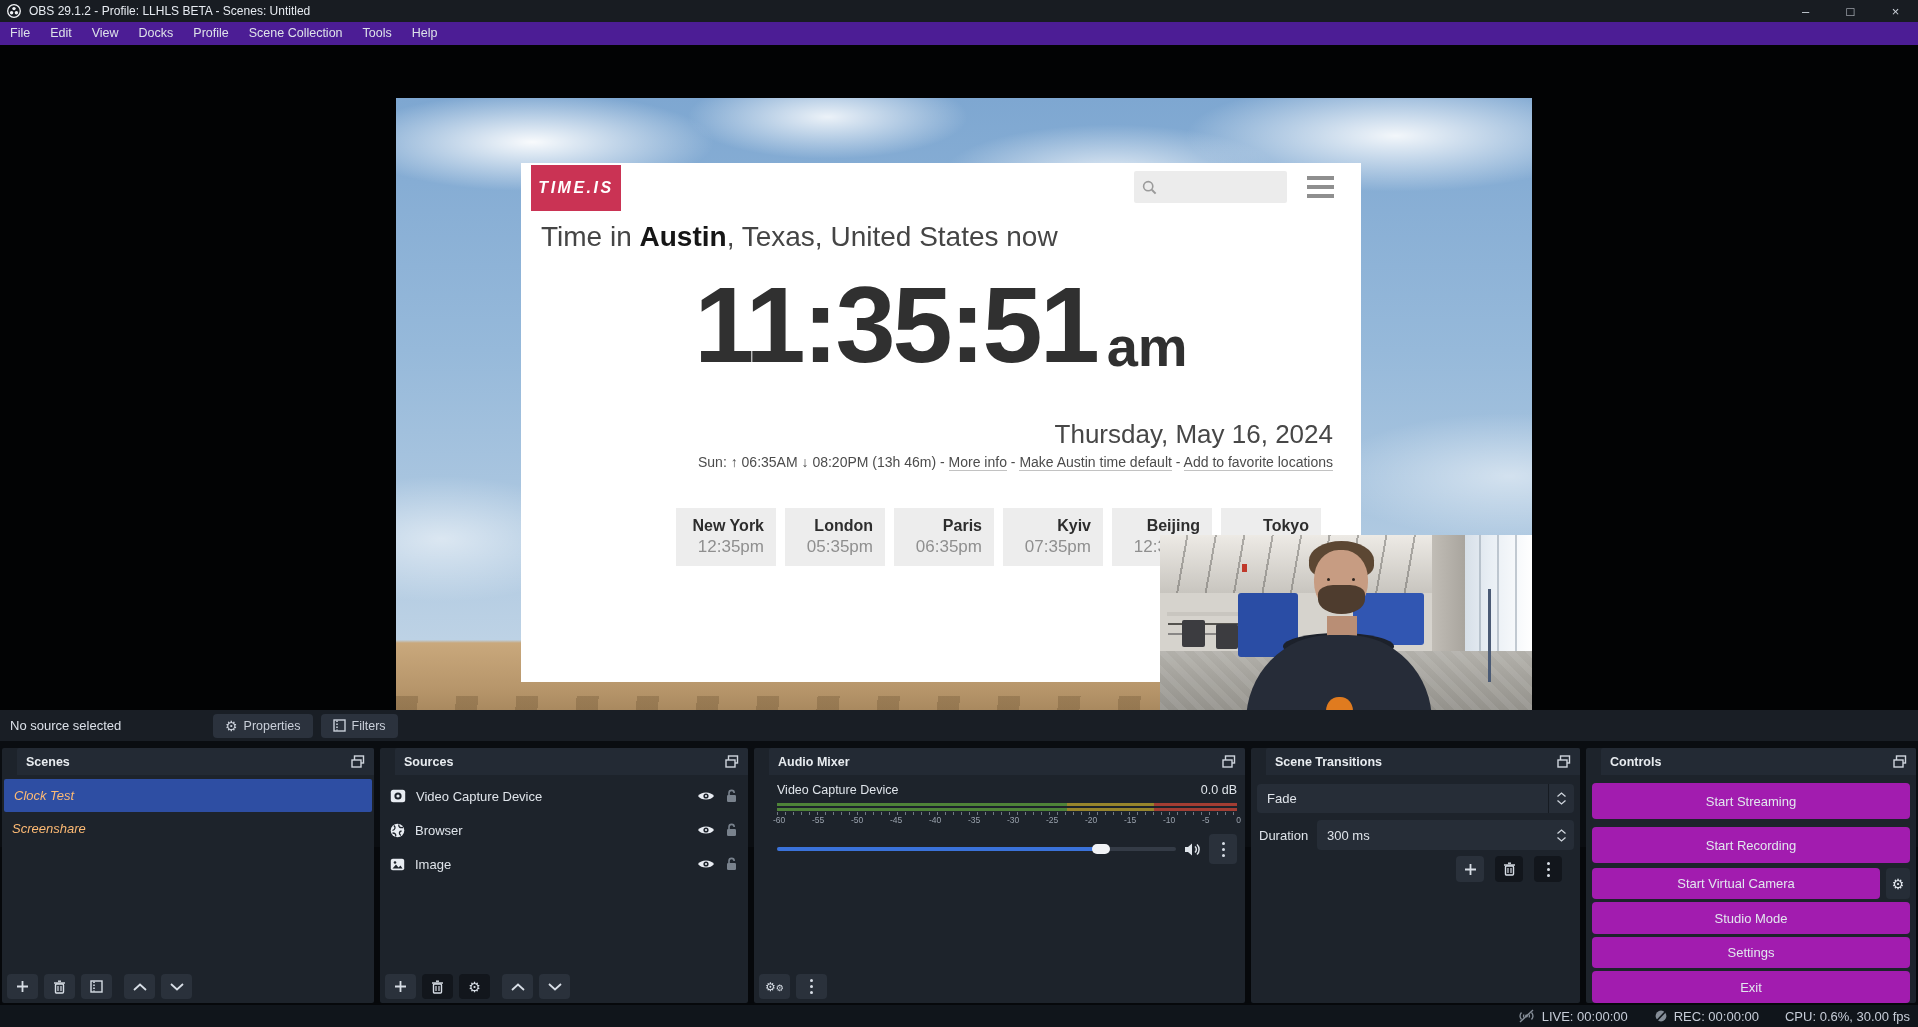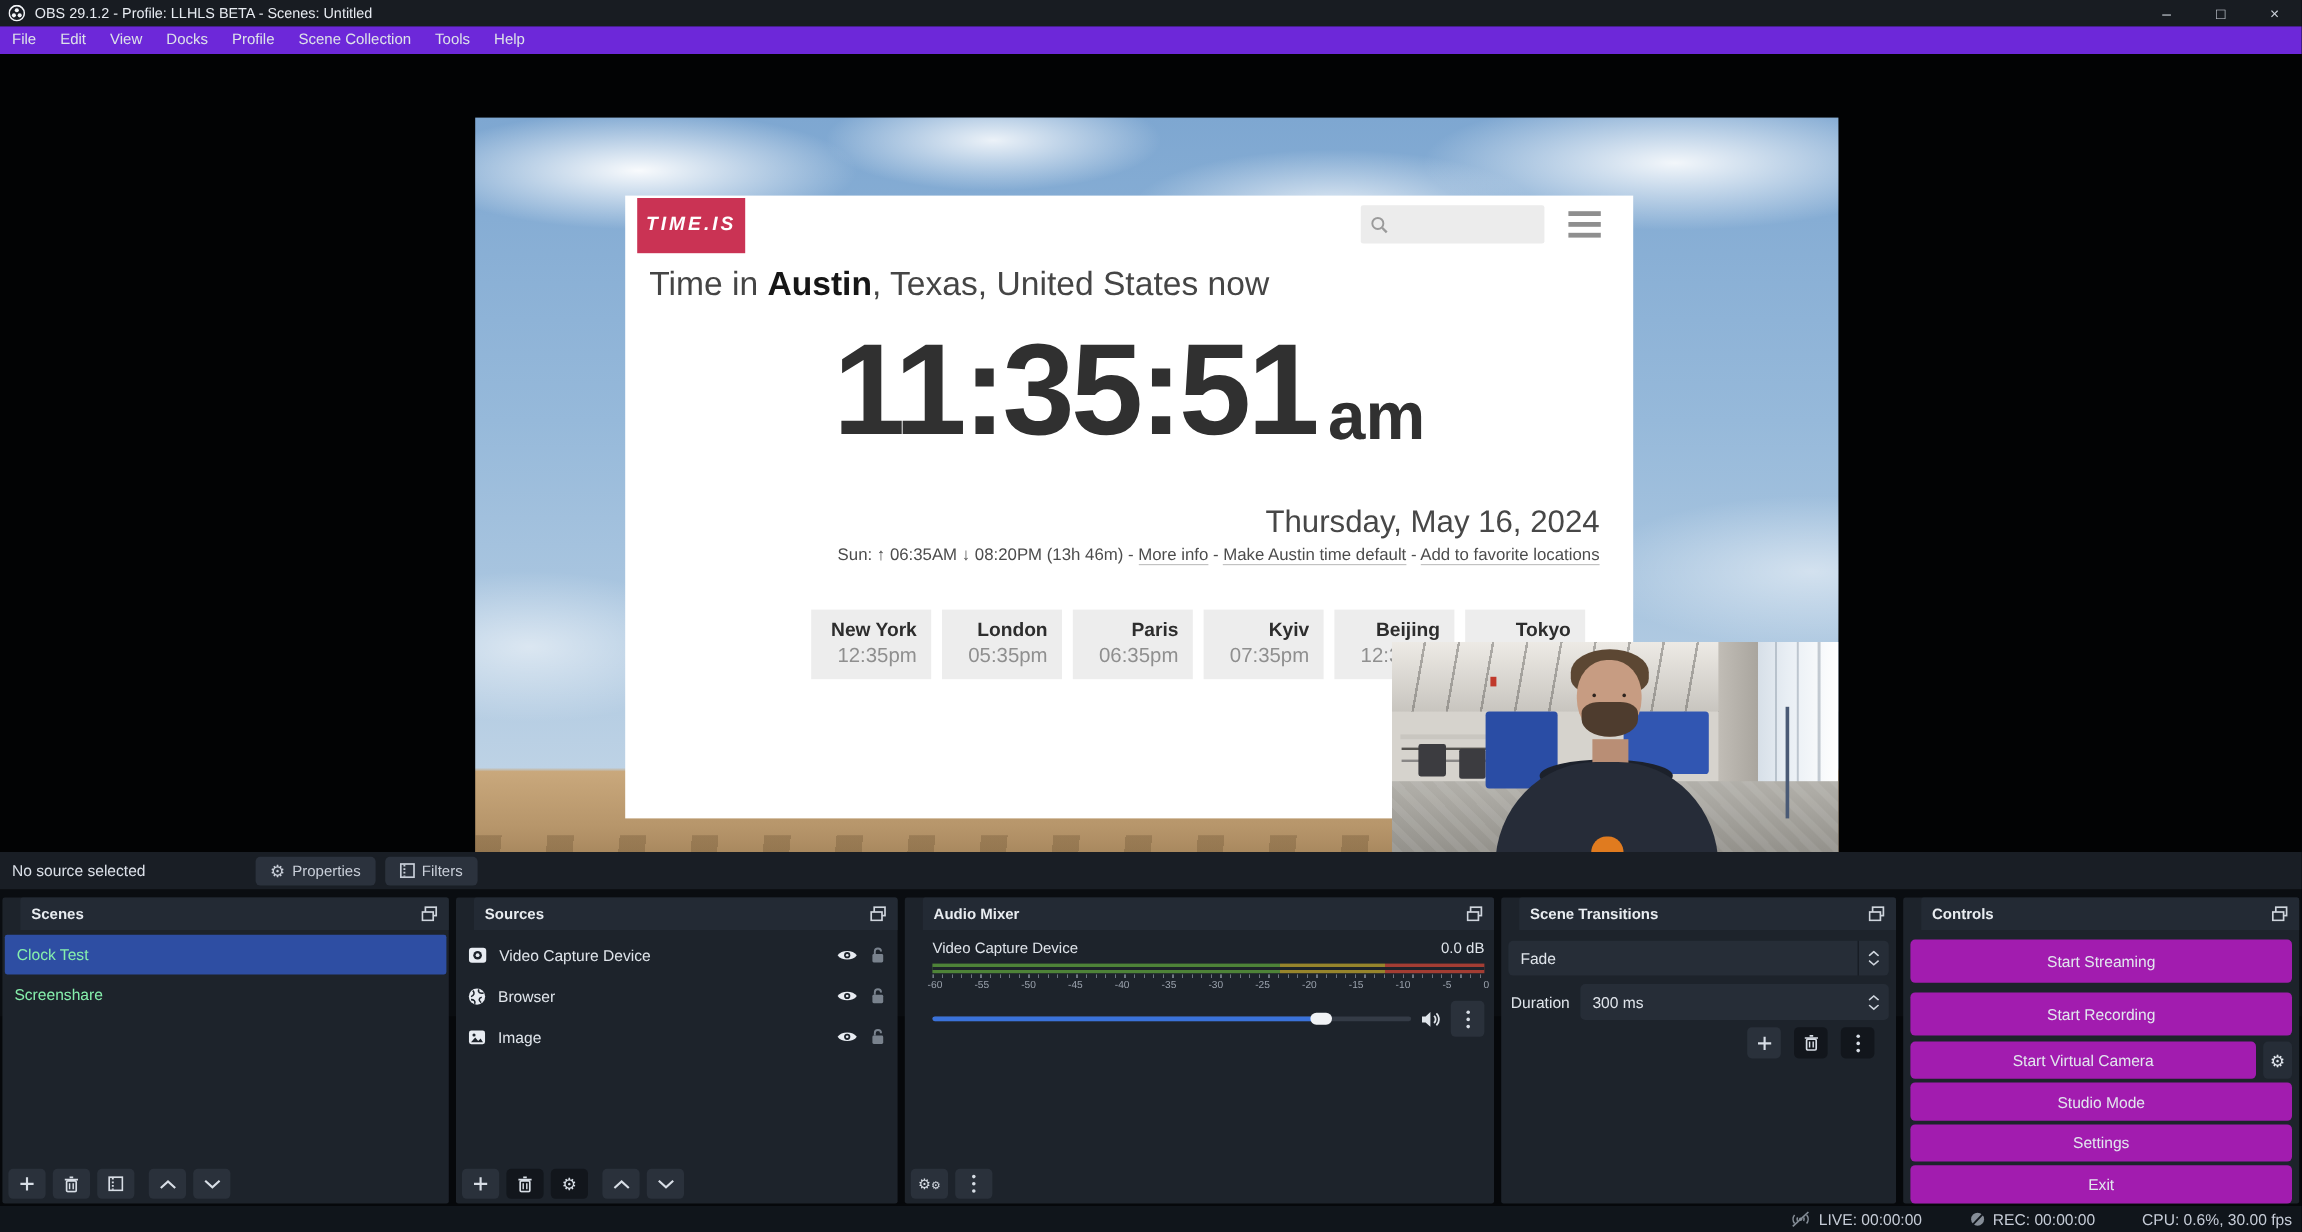--- a/index.html
+++ b/index.html
@@ -7,21 +7,21 @@
               font-family:"Liberation Sans", sans-serif; }
   #app { position:absolute; inset:0; width:1918px; height:847px; background:#0a0d11; }
 
   
   .titlebar { position:absolute; left:0; top:0; width:100%; height:22px; background:#181c22;
               display:flex; align-items:center; color:#e7ebf1; font-size:12px; }
   .titlebar .appicon { margin:0 8px 0 7px; display:flex; }
   .winbtns { position:absolute; right:0; top:0; height:22px; display:flex; }
   .winbtn { width:45px; height:22px; display:flex; align-items:center; justify-content:center;
             color:#cdd3db; font-size:13px; }
-  .menubar { position:absolute; left:0; top:22px; width:100%; height:23px; background:#6d28d9;
+  .menubar { position:absolute; left:0; top:22px; width:100%; height:23px; background:#4c1d95;
              display:flex; align-items:flex-end; color:#dde2e9; font-size:12.5px; }
   .menubar span { padding:0 10px; line-height:23px; }
 
   
   .preview { position:absolute; left:0; top:45px; width:1918px; height:665px; background:#020304; }
   .canvas { position:absolute; left:396px; top:53px; width:1136px; height:630px; overflow:hidden;
     background:
       radial-gradient(260px 70px at 12% 7%,  rgba(255,255,255,.95), rgba(255,255,255,0) 70%),
       radial-gradient(200px 60px at 38% 3%,  rgba(255,255,255,.85), rgba(255,255,255,0) 70%),
       radial-gradient(300px 80px at 88% 6%,  rgba(255,255,255,.9),  rgba(255,255,255,0) 70%),
@@ -105,21 +105,21 @@
   .srcbar .msg { margin-left:10px; }
   .sbtn { height:24px; background:#2b323d; border-radius:4px; display:flex; align-items:center;
           gap:6px; padding:0 12px; color:#c9cfd9; font-size:12.5px; }
 
   
   .panel { position:absolute; top:748px; height:255px; background:#1d232b; border-radius:2px;padding-left:15px; }
   .phead { height:27px; background:#232a34; display:flex; align-items:center;
            justify-content:space-between; padding:0 9px; color:#e8ecf0;
            font-size:12.5px; font-weight:bold; border-radius:2px 2px 0 0; }
   .rows { position:absolute; left:0; top:31px; width:100%; }
-  .srow { height:33px; display:flex; align-items:center; color:#86efac; font-size:13px; padding-left:10px; }
+  .srow { height:33px; display:flex; align-items:center; color:#fdba74; font-size:13px; padding-left:10px;font-style:italic; }
   .srow.sel { background:#2e4ea3; margin:0 2px; border-radius:2px; }
   .source-row { height:34px; display:flex; align-items:center; gap:10px;
                 color:#dfe4ea; font-size:13px; padding:0 10px; }
   .source-row .grow { flex:1; }
   .pfoot { position:absolute; left:5px; bottom:4px; display:flex; gap:6px; }
   .tbtn { width:31px; height:25px; background:#2a313b; border-radius:4px;
           display:flex; align-items:center; justify-content:center; color:#d8dee6; }
   .tbtn.dark { background:#12161c; }
   .gear-glyph { font-size:14px; line-height:1; }
   .dots { display:flex; flex-direction:column; gap:3px; }
@@ -159,21 +159,21 @@
 
   
   .cbtn { position:absolute; left:6px; width:318px; background:#a21caf; border-radius:4px;
           display:flex; align-items:center; justify-content:center; color:#e2e7ee; font-size:13px; }
   .cbtn.narrow { width:288px; }
   .vcam-gear { position:absolute; left:300px; width:24px; background:#262d37; border-radius:4px;
                display:flex; align-items:center; justify-content:center; color:#e2e7ee; }
 
   
   .statusbar { position:absolute; left:0; top:1005px; width:1918px; height:22px; background:#10151b;
-               display:flex; align-items:center; justify-content:flex-end; gap:23px;
+               display:flex; align-items:center; justify-content:flex-end; gap:10px;
                color:#c6ccd7; font-size:13px; padding-right:8px; }
   .statusbar .grp { display:flex; align-items:center; gap:6px; margin-left:16px; }
 
   svg { display:block; }
 </style>
 </head>
 <body>
 
 <div id="app">
 

